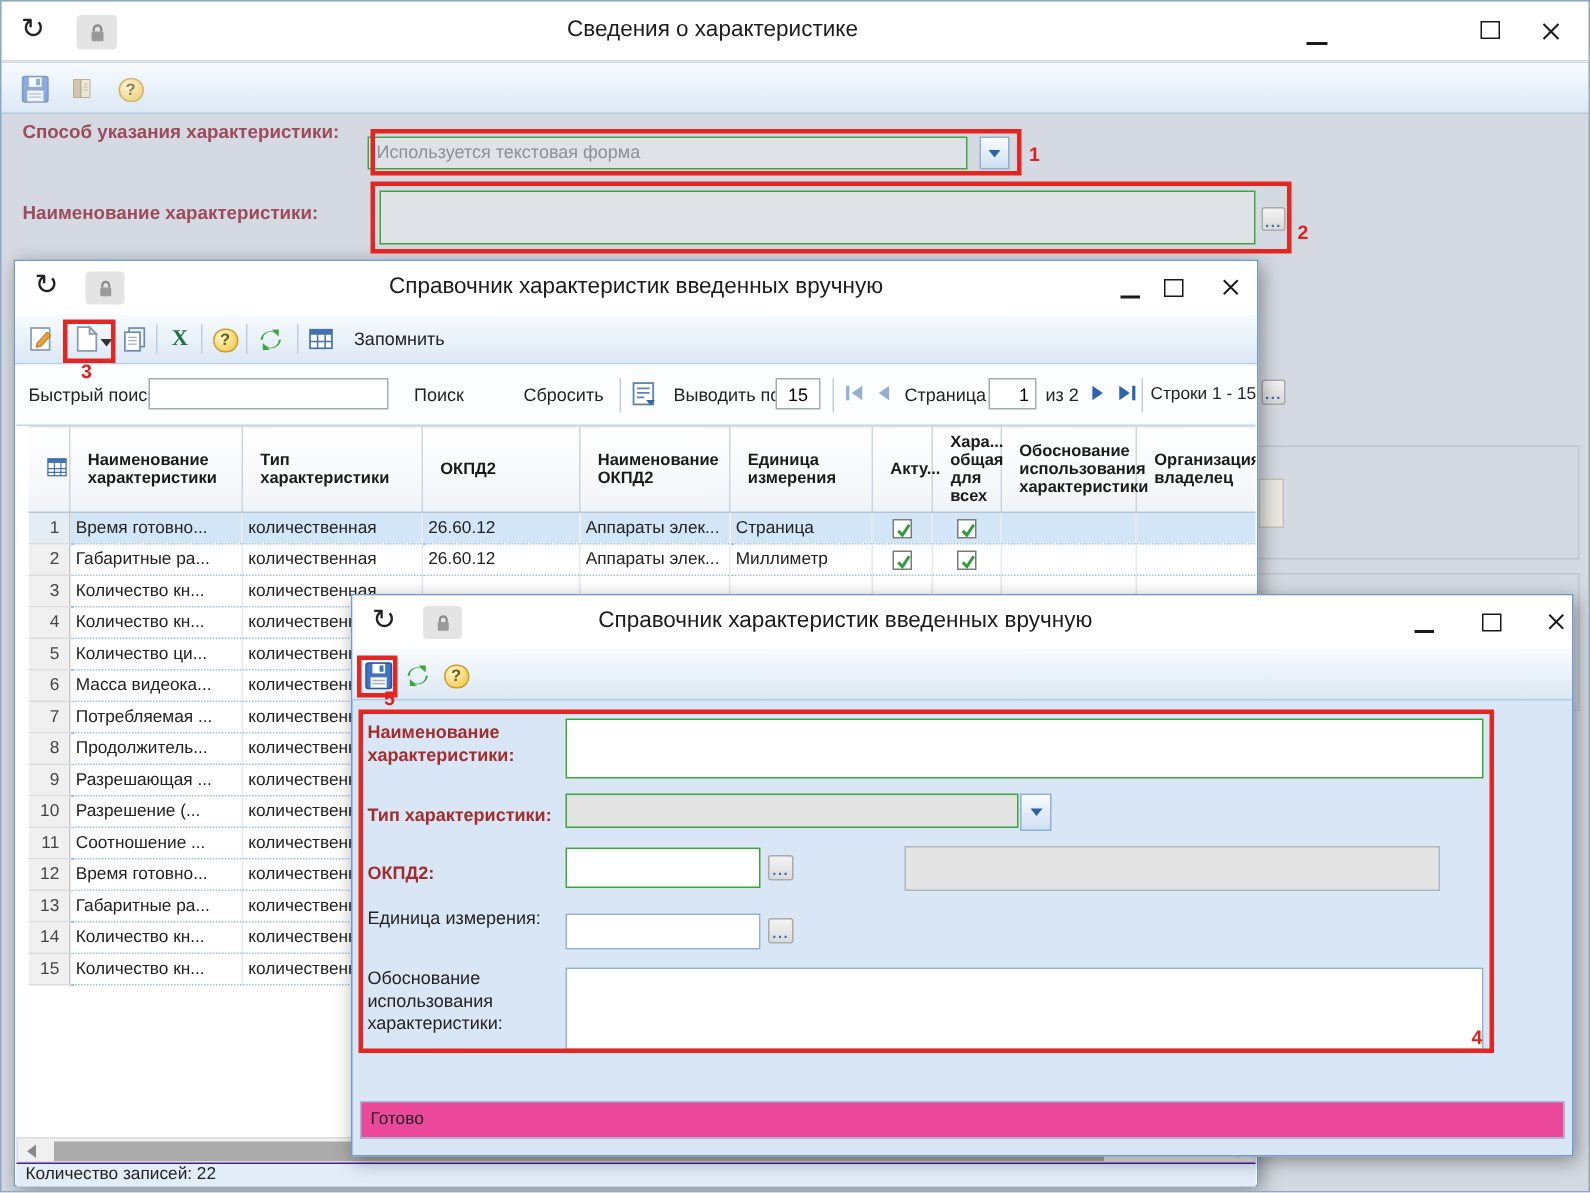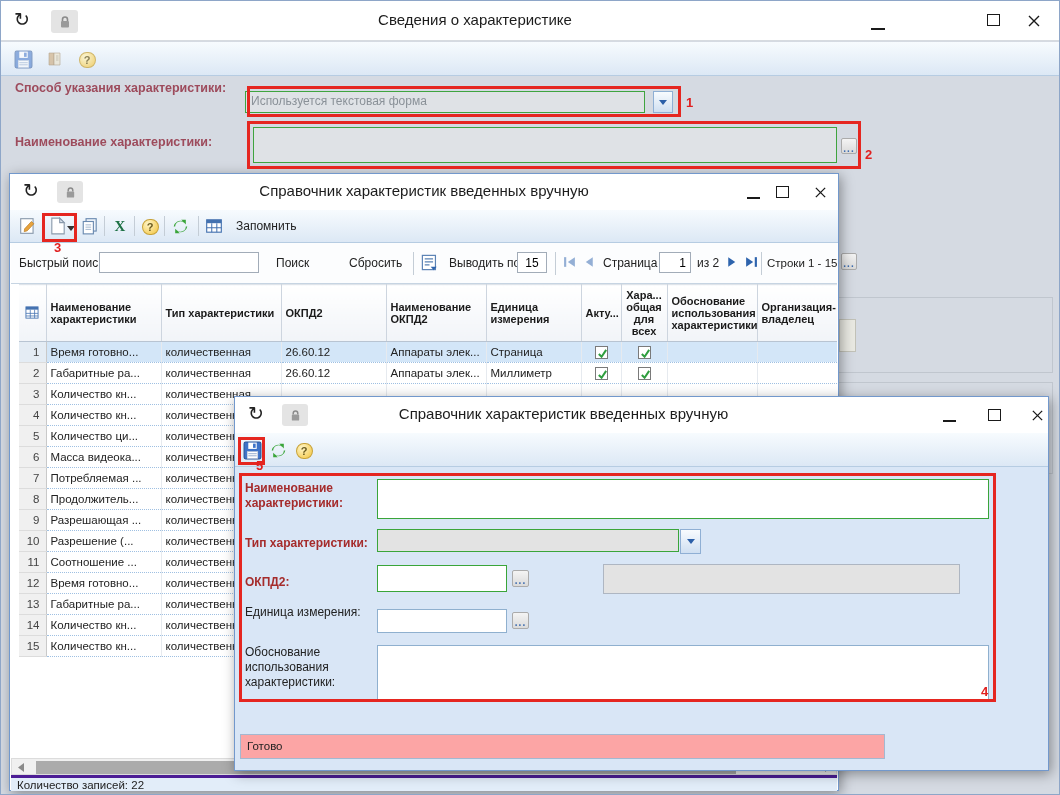--- a/index.html
+++ b/index.html
@@ -65,21 +65,21 @@
   .adigit { position:absolute; color:#e02020; font-weight:bold; font-size:13px; z-index:41; }
 
   
   #grid-scroll-area { position:absolute; left:1px; right:1px; background:#fff; overflow:hidden; }
   #grid-table { position:absolute; left:8px; top:0; width:820px;
                 border-collapse:collapse; table-layout:fixed; }
   #grid-table th { background:linear-gradient(#ffffff,#f1f4f8);
                    border-right:1px solid #cdd5df; border-bottom:1px solid #b8c4d2;
                    border-top:1px solid #dfe4ea;
                    font-size:11px; font-weight:bold; color:#1a1a1a;
-                   padding:2px 4px; text-align:left; vertical-align:middle; height:57px; }
+                   padding:2px 12px; text-align:left; vertical-align:middle; height:57px; }
   #grid-table td { font-size:11.5px; color:#222; padding:1px 4px; height:21px;
                    border-right:1px solid #e6eaef; border-bottom:1px dotted #9fc0e2;
                    white-space:nowrap; overflow:hidden; }
   #grid-table td.num { background:#f0f0f0; border-right:1px solid #c9c9c9;
                        border-bottom:1px solid #dcdcdc; color:#444; text-align:right;
                        padding-right:6px; }
   #grid-table tr.selected td { background:#d3e6f8; }
   #grid-table tr.selected td.num { background:#e4ecf4; }
   #grid-table td.chk { text-align:center; }
   .checkbox { display:inline-block; width:13px; height:13px; background:#fff;
@@ -90,21 +90,21 @@
                 border-bottom:1px solid #c6d4e2; }
   .srch-lbl { position:absolute; font-size:12px; color:#222; white-space:nowrap; }
   .pagebtn { position:absolute; width:15px; height:14px; }
 
   
   .hscroll { position:absolute; background:#f0f0f0; border:1px solid #dcdcdc; }
   .hthumb { position:absolute; background:#ababab; }
   .sarrow { position:absolute; top:2px; width:13px; height:13px; display:flex;
             align-items:center; justify-content:center; }
   .statusbar { position:absolute; font-size:11.5px; color:#222;
-               background:#e2edf9; border-top:3px solid #4c1d95; padding:1px 6px; }
+               background:#e2edf9; border-top:1px solid #4c1d95; padding:1px 6px; }
 
   .bg-groupbox { position:absolute; border:1px solid #c0c6ce; }
 </style>
 </head>
 <body>
 
 <div id="screen">
 
   <div class="abs" id="main-window" style="left:0;top:0;width:1058px;height:793px;">
     <div class="titlebar" style="height:40px;border-bottom:1px solid #d7dbe0;">
@@ -587,16 +587,16 @@
     <span class="flabel3" style="left:10px;top:208px;">Единица измерения:</span>
     <div class="blue-white" style="left:142px;top:212px;width:130px;height:24px;font-size:12px;padding:3px 4px;"></div>
     <div class="ell-btn" style="left:277px;top:215px;width:17px;height:17px;">...</div>
 
     <span class="flabel3" style="left:10px;top:248px;width:122px;">Обоснование использования характеристики:</span>
     <div class="blue-white" style="left:142px;top:248px;width:612px;height:55px;font-size:12px;padding:2px 4px;"></div>
 
     <div class="redbox" style="left:4px;top:76px;width:757px;height:229px;"></div>
     <span class="adigit" style="left:746px;top:287px;">4</span>
 
-    <div class="statusbar" style="left:5px;width:645px;top:337px;height:25px;background:#fca5a5;border:1px solid #a4b8d0;line-height:21px;">Готово</div>
+    <div class="statusbar" style="left:5px;width:803px;top:337px;height:25px;background:#ec4899;border:1px solid #a4b8d0;line-height:21px;">Готово</div>
   </div>
 
 </div>
 
 </body></html>

